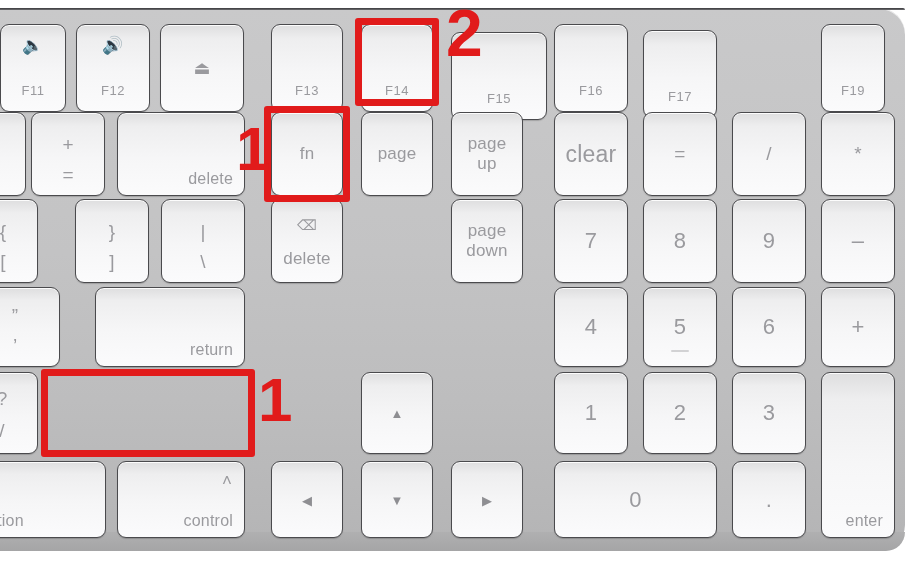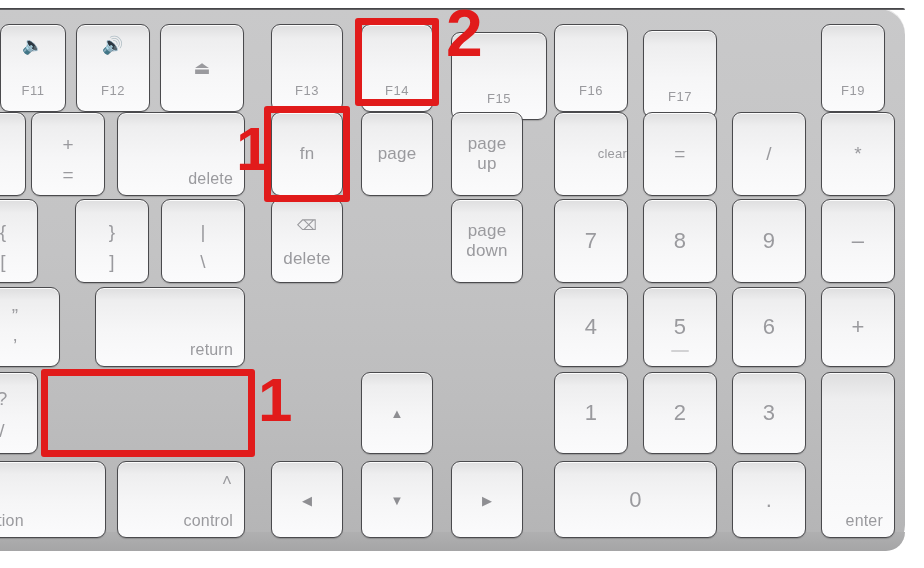--- a/index.html
+++ b/index.html
@@ -248,21 +248,21 @@
   </div>
   <div class="key c" style="left:361px; top:112px; width:72px; height:84px;">
     <span class="lbl" style="font-size:17px;">page</span>
   </div>
   <div class="key two" style="left:451px; top:112px; width:72px; height:84px;">
     <span class="lbl">page
 up</span>
   </div>
 
   <div class="key c" style="left:554px; top:112px; width:74px; height:84px;">
-    <span class="lbl" style="font-size:13px;text-align:right;">clear</span>
+    <span class="lbl" style="font-size:23px;">clear</span>
   </div>
   <div class="key c" style="left:643px; top:112px; width:74px; height:84px;">
     <span class="lbl">=</span>
   </div>
   <div class="key c" style="left:732px; top:112px; width:74px; height:84px;">
     <span class="lbl">/</span>
   </div>
   <div class="key c" style="left:821px; top:112px; width:74px; height:84px;">
     <span class="lbl">*</span>
   </div>

